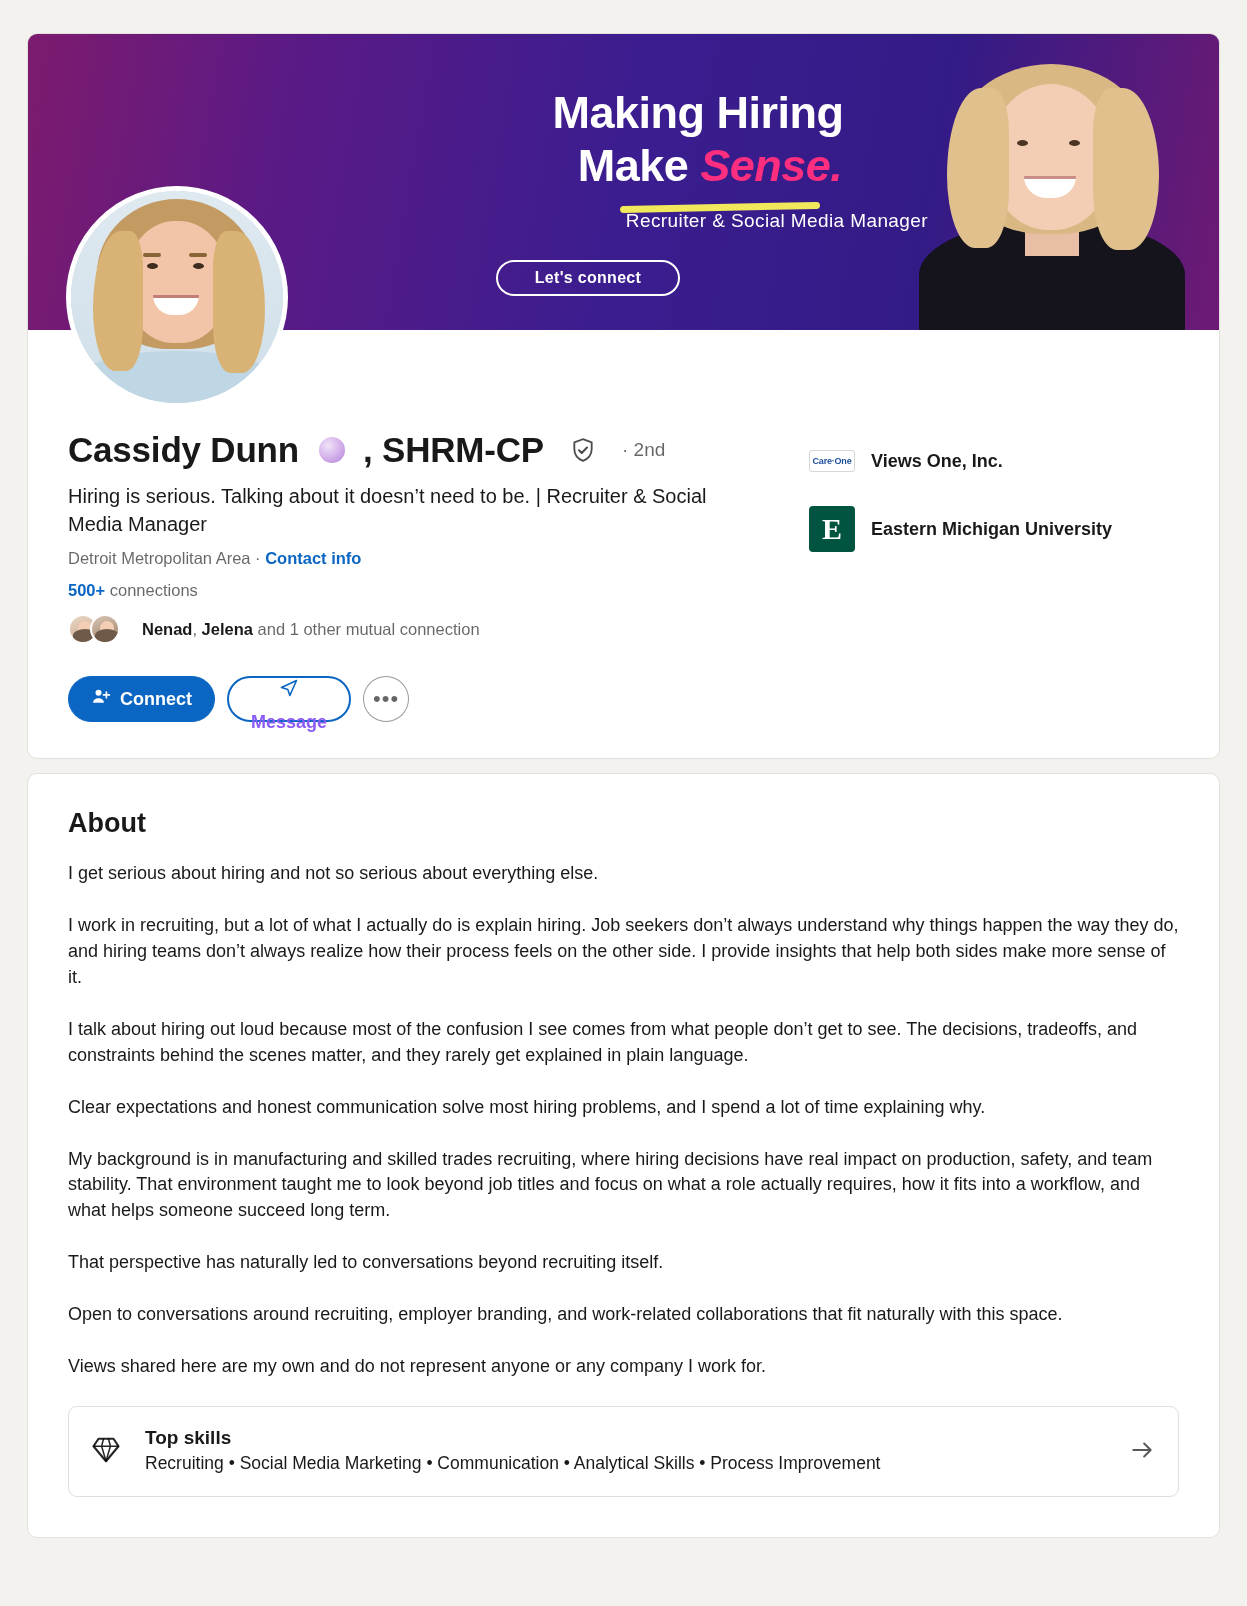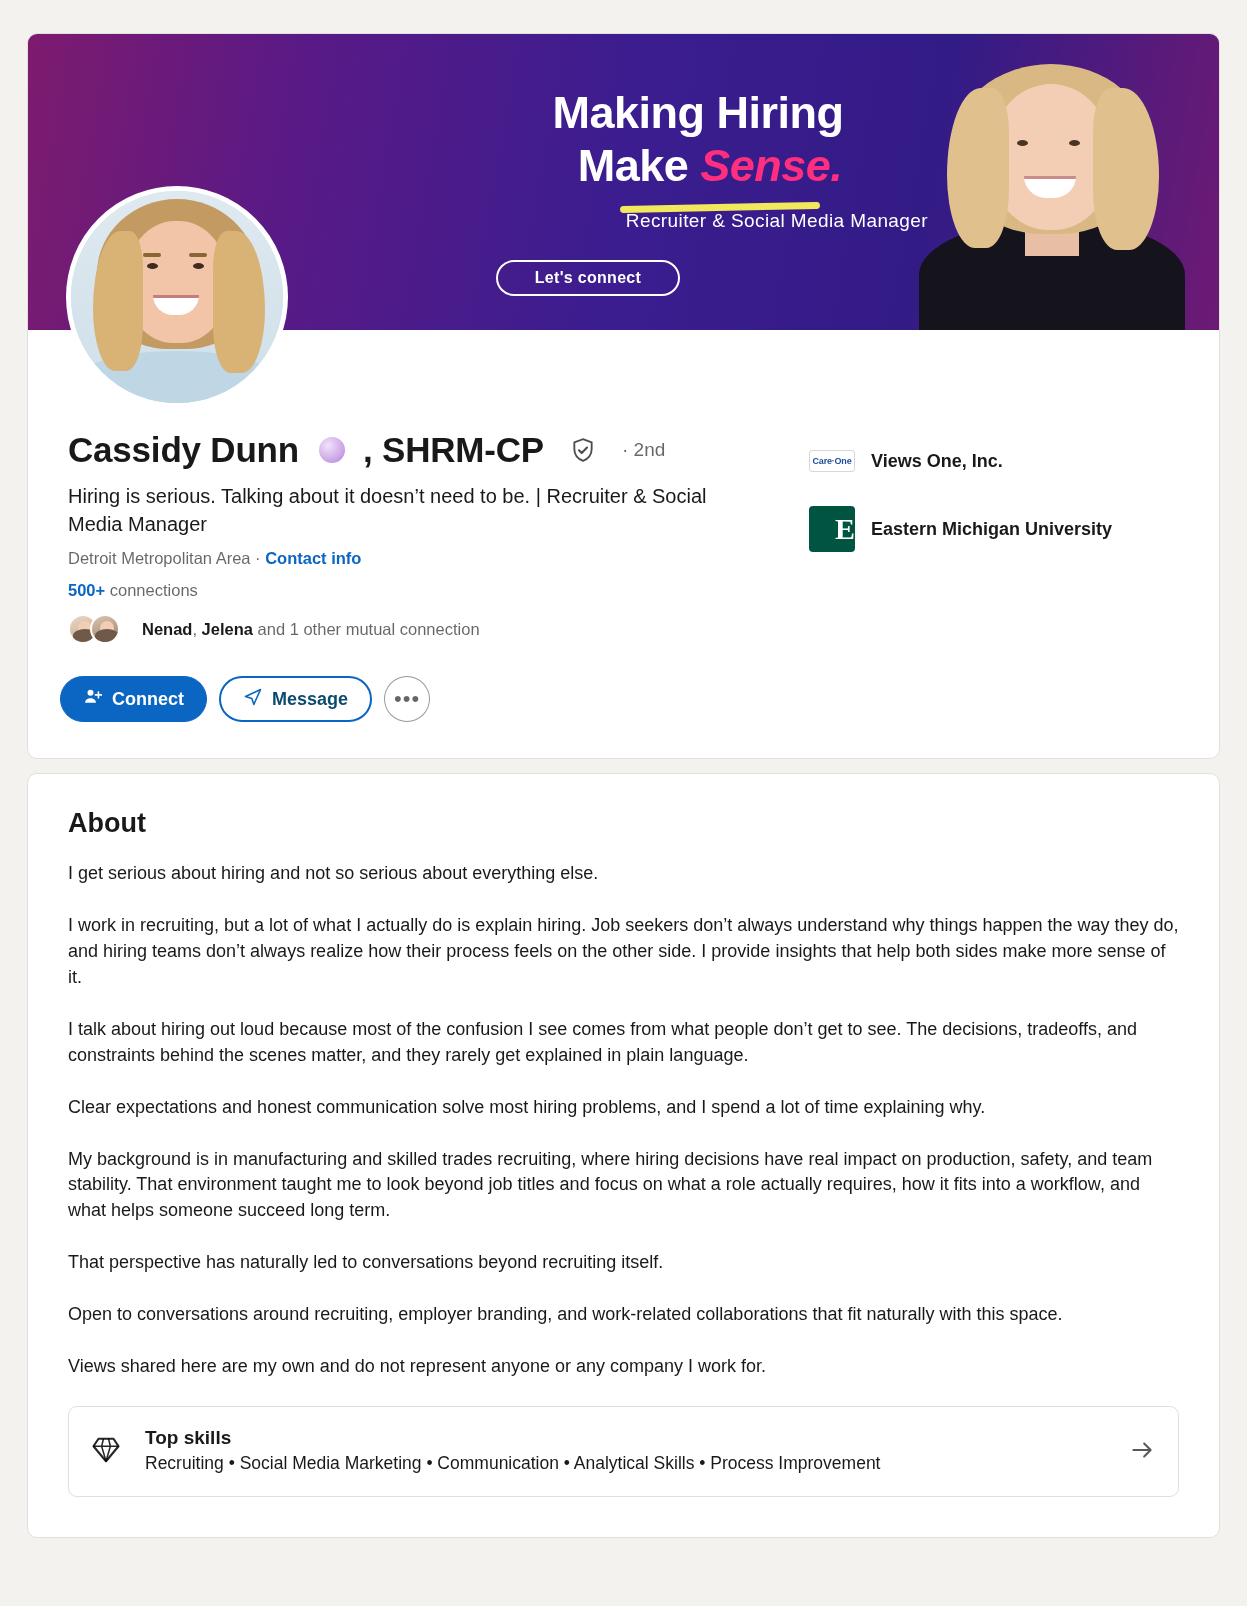--- a/index.html
+++ b/index.html
@@ -280,21 +280,21 @@
     padding-top: 8px;
   }
   .org-row {
     display: flex;
     align-items: center;
     gap: 16px;
     margin-bottom: 22px;
   }
   .org-logo {
     width: 46px; height: 46px;
-    display: flex; align-items: center; justify-content: flex-end;
+    display: flex; align-items: center; justify-content: center;
     flex: none;
   }
   .org-logo.careone {
     background: #ffffff;
   }
   .careone-mark {
     width: 46px; height: 22px;
     background: #ffffff;
     border: 1px solid #d7d7d7;
     border-radius: 3px;
@@ -314,42 +314,43 @@
     font-size: 18px;
     font-weight: bold;
     color: #000000e6;
   }
 
   
   .actions {
     display: flex;
     align-items: center;
     gap: 12px;
-    padding: 32px 40px 36px 32px;
+    padding: 32px 40px 36px 40px;
   }
   .btn {
     height: 46px;
     border-radius: 23px;
     display: inline-flex;
     align-items: center;
     gap: 9px;
     font-size: 18px;
     font-weight: bold;
     cursor: pointer;
     padding: 0 22px;
   }
   .btn-primary {
     background: #0a66c2;
     color: #ffffff;
     border: 1px solid #0a66c2;
   }
   .btn-secondary {
     background: #ffffff;
-    color: #0c4a6e;
+    color: #8b5cf6;
     border: 2px solid #0a66c2;
+    flex-direction: column;
   }
   .btn-more {
     width: 46px; height: 46px;
     border-radius: 50%;
     border: 1.5px solid #00000066;
     background: #ffffff;
     display: inline-flex;
     align-items: center;
     justify-content: center;
     color: #00000099;

